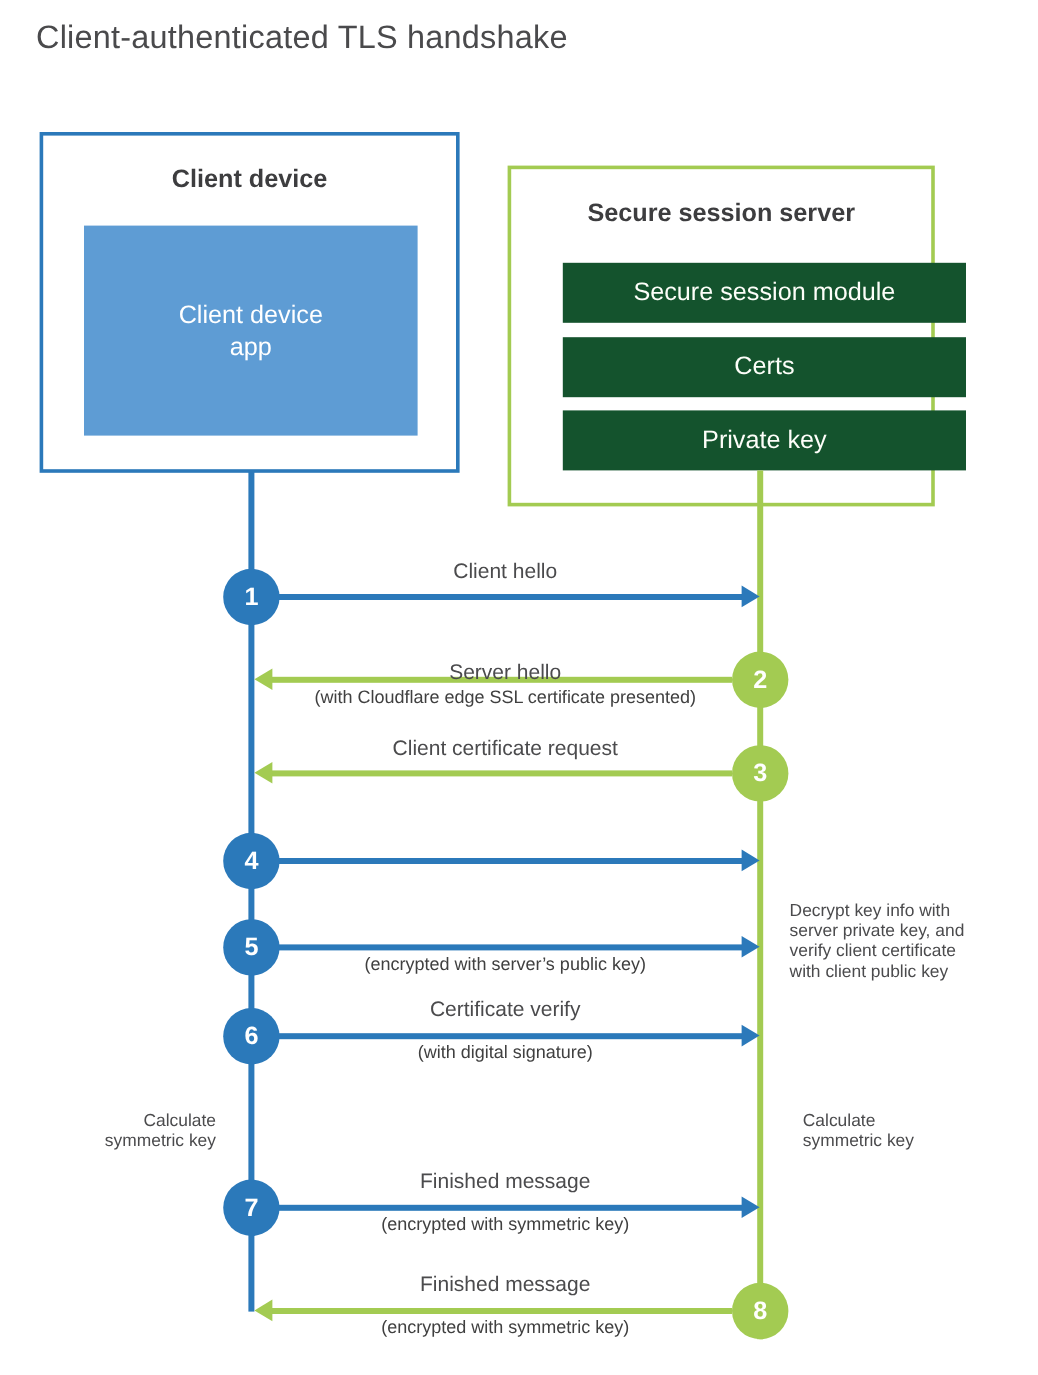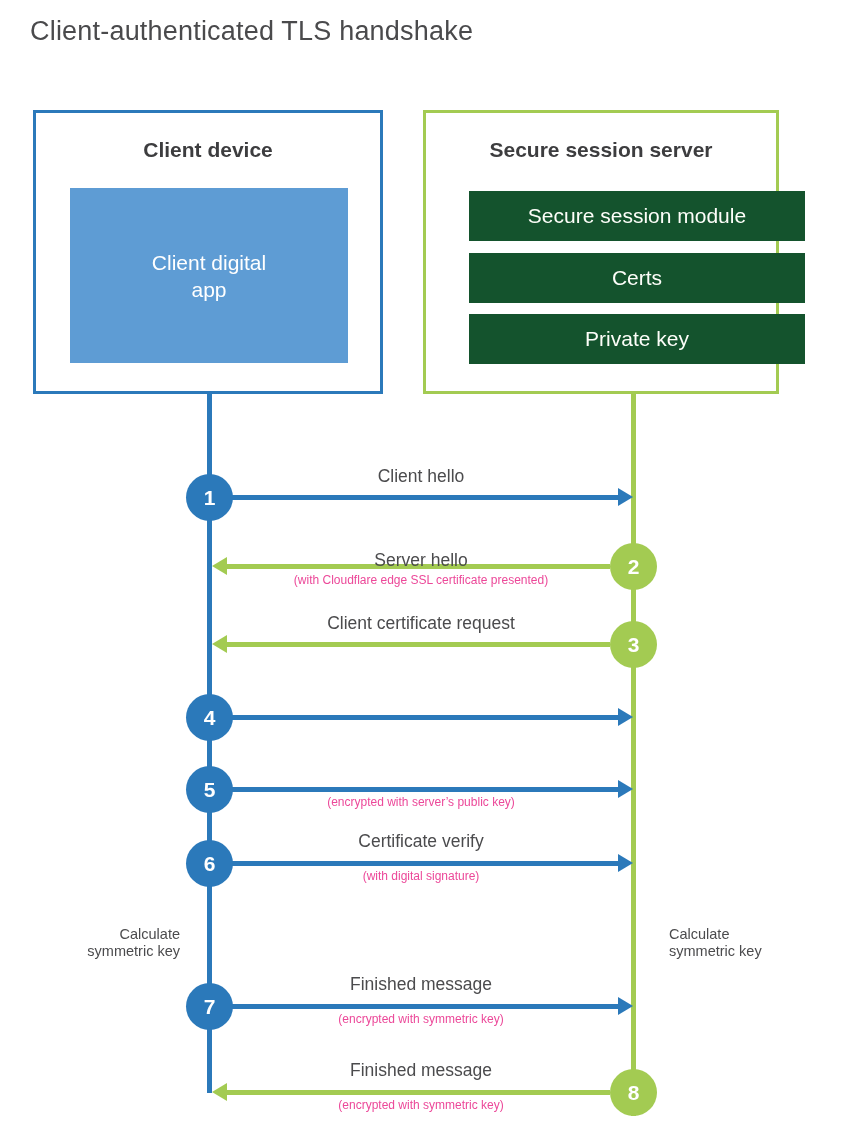--- a/index.html
+++ b/index.html
@@ -4,21 +4,21 @@
 <style>
   html,body{margin:0;padding:0;background:#ffffff;}
   body{font-family:"Liberation Sans","DejaVu Sans",sans-serif;}
   .diagram{position:relative;width:865px;height:1146px;background:#ffffff;overflow:hidden;padding-left:20px;}
 
   .page-title{position:absolute;left:30px;top:16px;margin:0;font-size:27px;font-weight:300;color:#4a4a4c;letter-spacing:.2px;}
 
   
   .box{position:absolute;top:110px;height:284px;background:#fff;box-sizing:border-box;}
   .client-box{left:33px;width:350px;border:3px solid #2b79ba;}
-  .server-box{left:423px;width:356px;border:3px solid #a3cb52;}
+  .server-box{left:423px;width:356px;border:3px solid #a3cb52;margin-top:28px;}
   .box-title{position:absolute;top:25px;left:0;right:0;text-align:center;font-size:21px;font-weight:700;color:#3d3d3f;}
 
   .app-box{position:absolute;left:70px;top:188px;width:278px;height:175px;background:#5e9cd4;display:flex;align-items:center;justify-content:center;text-align:center;}
   .app-box span{display:block;max-width:150px;margin:0 auto;color:#ffffff;font-size:21px;line-height:27px;}
 
   .bar{position:absolute;left:43px;width:336px;height:50px;background:#14532d;text-align:center;}
   .bar span{color:#fdfef9;font-size:21px;line-height:50px;}
 
   
   .lifeline{position:absolute;top:392px;width:4.5px;z-index:1;}
@@ -32,39 +32,39 @@
 
   .arrow{position:absolute;height:4.5px;z-index:2;}
   .arrow.blue{background:#2b79ba;}
   .arrow.green{background:#a3cb52;}
   .arrow.r{left:232px;width:387px;}
   .arrow.r::after{content:"";position:absolute;right:-14px;top:50%;transform:translateY(-50%);width:0;height:0;border-top:9px solid transparent;border-bottom:9px solid transparent;border-left:15px solid #2b79ba;}
   .arrow.l{left:226px;width:384px;}
   .arrow.l::before{content:"";position:absolute;left:-14px;top:50%;transform:translateY(-50%);width:0;height:0;border-top:9px solid transparent;border-bottom:9px solid transparent;border-right:15px solid #a3cb52;}
 
   .msg{position:absolute;left:209px;width:424px;text-align:center;font-size:17.5px;color:#4b4b4d;z-index:4;}
-  .sub{position:absolute;left:209px;width:424px;text-align:center;font-size:12px;color:#ec4899;z-index:4;}
+  .sub{position:absolute;left:209px;width:424px;text-align:center;font-size:15px;color:#404040;z-index:4;}
 
   .note{position:absolute;font-size:14.5px;line-height:17px;color:#4b4b4d;white-space:pre-line;z-index:4;}
   .note-decrypt{left:658px;top:751px;width:200px;}
   .note-calc-left{left:20px;top:926px;width:160px;text-align:right;}
   .note-calc-right{left:669px;top:926px;width:160px;text-align:left;}
 </style>
 </head>
 <body>
 
 <div class="diagram">
 
   <h1 class="page-title">Client-authenticated TLS handshake</h1>
 
   <div class="box client-box">
     <div class="box-title">Client device</div>
   </div>
   <div class="app-box">
-    <span>Client digital app</span>
+    <span>Client device app</span>
   </div>
 
   <div class="box server-box">
     <div class="box-title">Secure session server</div>
     <div class="bar" style="top:78px">
       <span>Secure session module</span>
     </div>
     <div class="bar" style="top:140px">
       <span>Certs</span>
     </div>
@@ -104,18 +104,22 @@
   <div class="msg" style="top:974px">Finished message</div>
   <div class="arrow r blue" style="top:1004px"></div>
   <div class="sub" style="top:1012px">(encrypted with symmetric key)</div>
   <div class="circle blue" style="left:186px;top:983px">7</div>
 
   <div class="msg" style="top:1060px">Finished message</div>
   <div class="arrow l green" style="top:1090px"></div>
   <div class="sub" style="top:1098px">(encrypted with symmetric key)</div>
   <div class="circle green" style="left:610px;top:1069px">8</div>
 
+  <div class="note note-decrypt">Decrypt key info with
+server private key, and
+verify client certificate
+with client public key</div>
   <div class="note note-calc-left">Calculate
 symmetric key</div>
   <div class="note note-calc-right">Calculate
 symmetric key</div>
 
 </div>
 
 </body></html>

